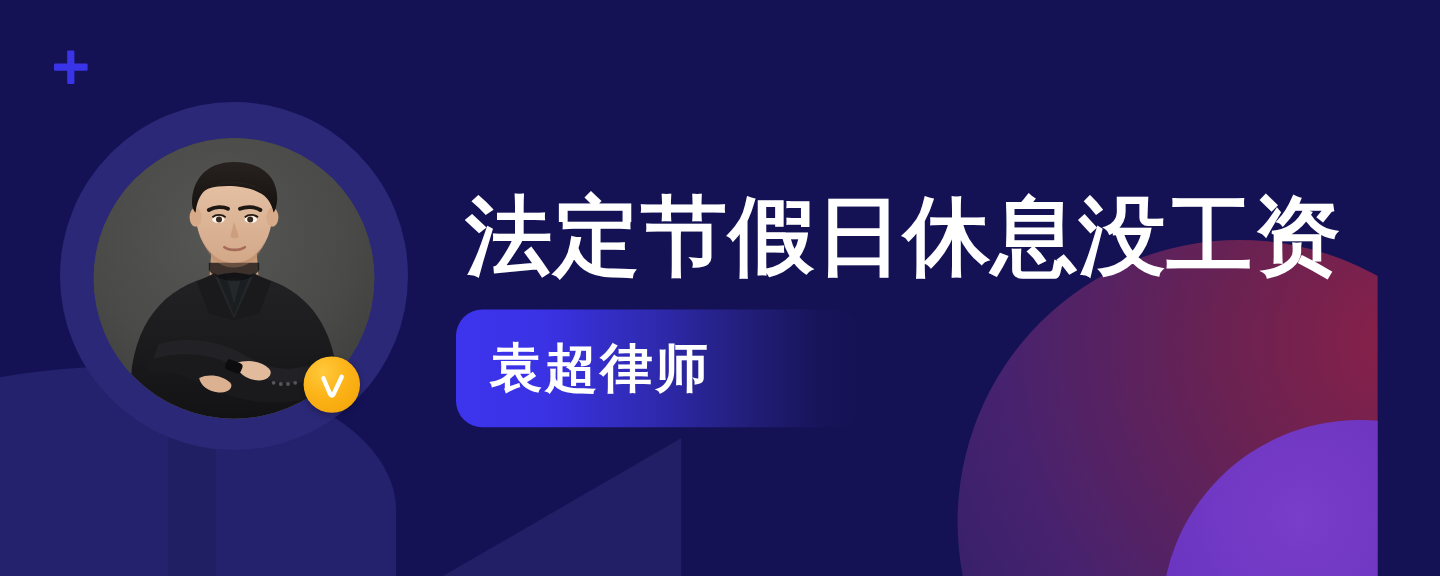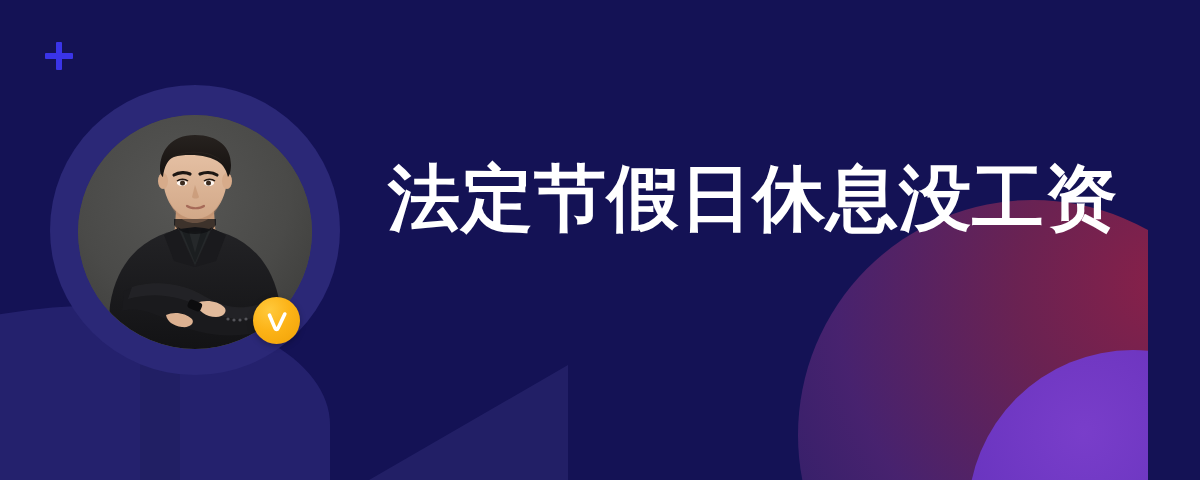--- a/index.html
+++ b/index.html
@@ -192,14 +192,17 @@
 
     <div id="verified-badge">
       <svg width="28" height="28" viewBox="0 0 28 28" xmlns="http://www.w3.org/2000/svg">
         <path d="M6.5 8.2 L12.2 21.6 C12.8 22.9 14.4 22.9 14.9 21.5 L21.8 7.0" stroke="#ffffff" stroke-width="3.6" fill="none" stroke-linecap="round" stroke-linejoin="round"></path>
       </svg>
     </div>
   </div>
 
   <div id="headline">法定节假日休息没工资</div>
 
+  <div id="name-pill">
+    <span id="name-pill-label">袁超律师</span>
+  </div>
 
 </div>
 
 </body></html>

